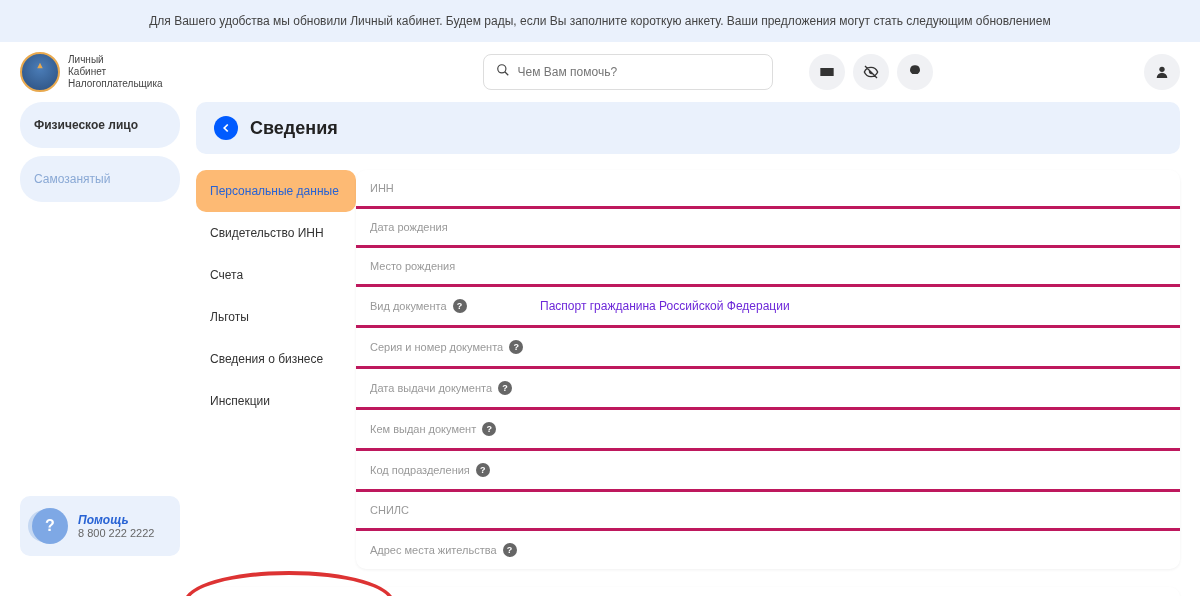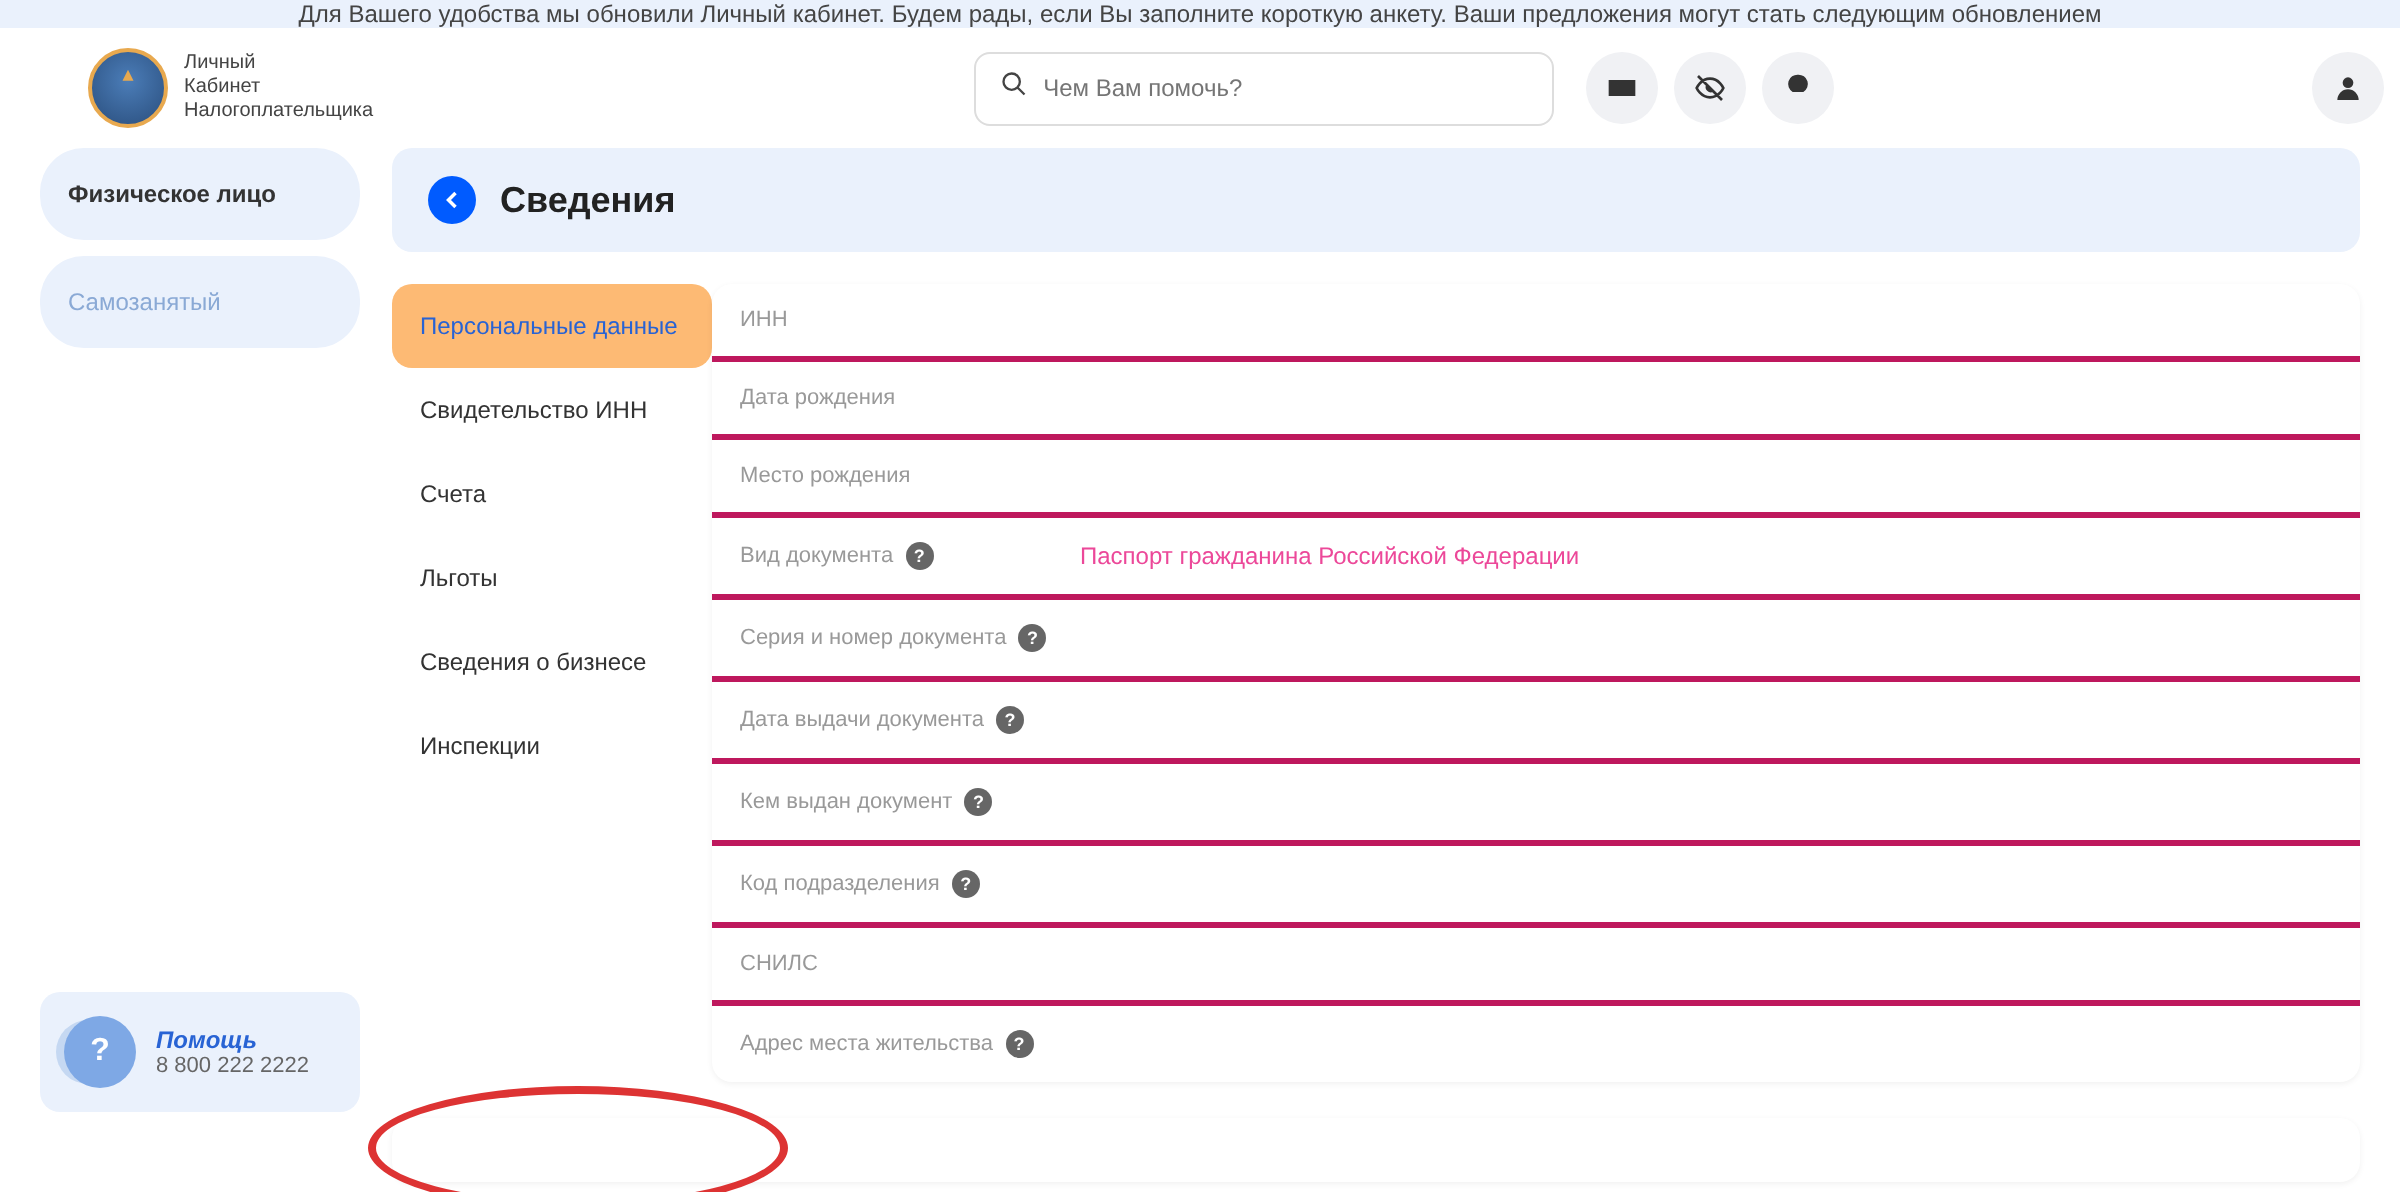--- a/index.html
+++ b/index.html
@@ -1,42 +1,42 @@
 <!DOCTYPE html>
 <html><head>
   <meta charset="utf-8">
   <style>
     * { margin: 0; padding: 0; box-sizing: border-box; font-family: Arial, sans-serif; }
     body { background: #fff; width: 1200px; height: 596px; overflow: hidden; }
     
     .top-banner {
       background: #eaf1fc;
-      padding: 0 30px;
+      padding: 14px 30px;
       display: flex;
       align-items: center;
       justify-content: center;
       gap: 24px;
       font-size: 12px;
       color: #444;
     }
     .eval-btn {
       background: #005bff;
       color: #fff;
       border: none;
       padding: 8px 16px;
       border-radius: 6px;
       font-size: 12px;
       cursor: pointer;
     }
     
     .header {
       display: flex;
       align-items: center;
-      padding: 10px 8px;
-      margin-left: 36px;
+      padding: 10px 20px;
+      gap: 20px;
     }
     .logo-block { display: flex; align-items: center; gap: 8px; }
     .logo-emblem {
       width: 40px; height: 40px;
       border-radius: 50%;
       border: 2px solid #e8a94f;
       background: radial-gradient(circle at 50% 40%, #4b7db8 0%, #2a4e7d 100%);
       display: flex; align-items: center; justify-content: center;
     }
     .logo-text { font-size: 10px; color: #444; line-height: 1.2; }
@@ -131,21 +131,21 @@
       box-shadow: 0 1px 3px rgba(0,0,0,0.06);
     }
     .data-row {
       display: flex; align-items: center;
       border-bottom: 3px solid #be185d;
       padding: 12px 14px;
       font-size: 11px;
     }
     .data-row:last-child { border-bottom: none; }
     .data-label { color: #999; display: flex; align-items: center; gap: 6px; width: 170px; }
-    .data-value { color: #ec4899; font-size: 12px; flex: 1; }
+    .data-value { color: #6d28d9; font-size: 12px; flex: 1; }
     .info-dot {
       width: 14px; height: 14px; border-radius: 50%;
       background: #666; color: #fff;
       display: inline-flex; align-items: center; justify-content: center;
       font-size: 9px; font-weight: bold;
     }
     
     .action-area {
       margin-top: 18px;
       padding: 16px 14px;

